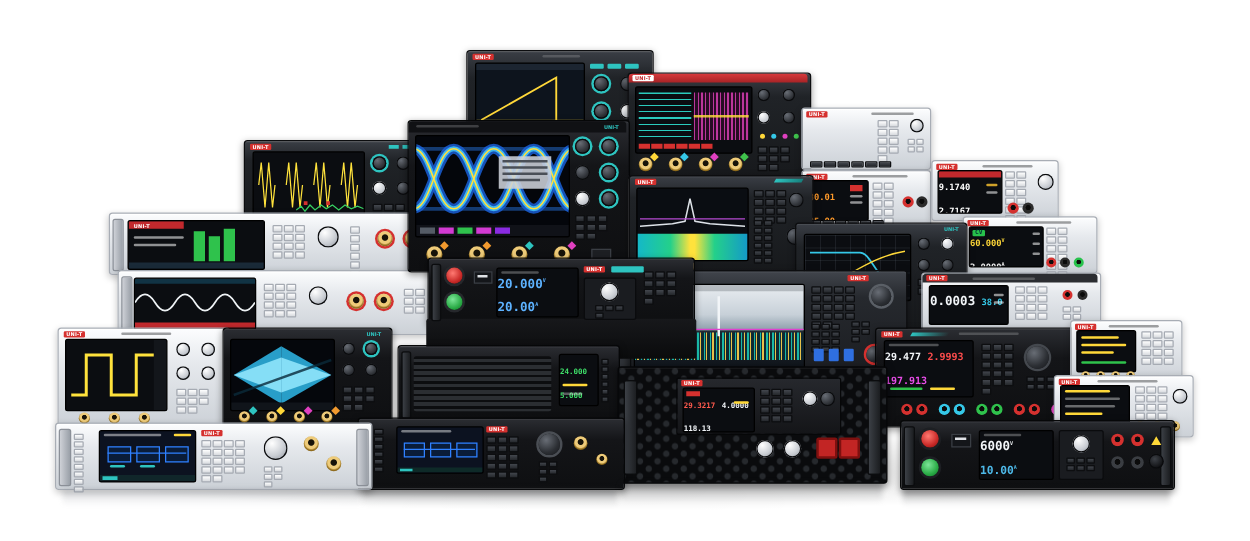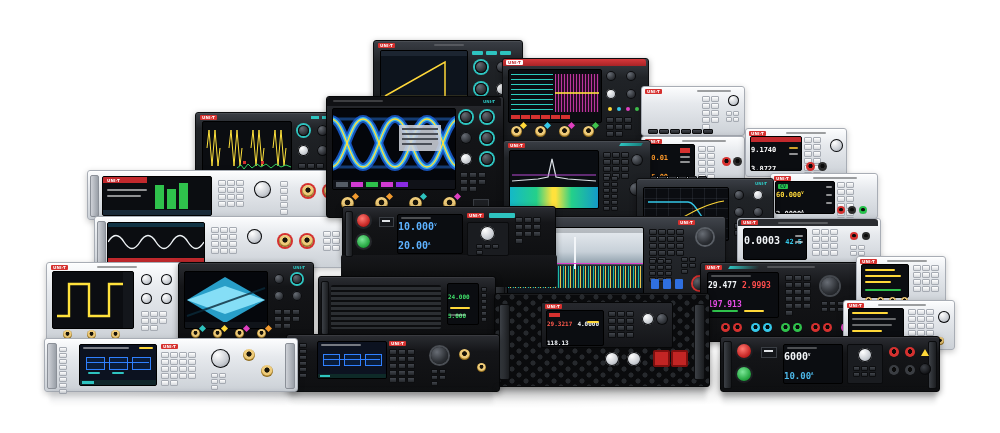--- a/index.html
+++ b/index.html
@@ -192,21 +192,21 @@
         <i class="db" style="width:7px;height:3px"></i>
       </div>
   </div>
 
   <div class="dev d-white" style="left:745px;top:128px;width:100px;height:47px">
     <span class="logo" style="left:3px;top:2px">UNI-T</span>
     <div class="tbar dbar" style="left:40px;top:3px;width:40px"></div>
     <div class="scr" style="left:4px;top:7px;width:50px;height:33px;color:#fff">
       <i class="abs" style="left:0;top:0;width:50px;height:5px;background:#c2292d"></i>
       <span class="dig" style="left:4px;top:7px;font-size:7px">9.1740</span>
-      <span class="dig" style="left:4px;top:16px;font-size:7px">3.8727</span>
+      <span class="dig" style="left:4px;top:16px;font-size:7px">2.7167</span>
       
       <div class="tbar" style="left:38px;top:10px;width:9px;background:#cfa12a"></div>
       <div class="tbar" style="left:38px;top:16px;width:9px"></div>
     </div>
     <div class="grid" style="left:58px;top:8px;width:20px">
         <i class="wb"></i>
         <i class="wb"></i>
         <i class="wb"></i>
         <i class="wb"></i>
         <i class="wb"></i>
@@ -573,21 +573,21 @@
     </div>
   </div>
 
   <div class="dev d-white" style="left:737px;top:218px;width:142px;height:45px">
     <div class="abs" style="left:0;top:0;width:140px;height:7px;background:#2b2d31;border-radius:3px 3px 0 0">
       <span class="logo" style="left:3px;top:1px">UNI-T</span>
       <div class="tbar" style="left:40px;top:3px;width:50px;opacity:.4"></div>
     </div>
     <div class="scr" style="left:5px;top:9px;width:62px;height:30px">
       <span class="dig" style="left:6px;top:4px;font-size:10px;color:#f2f5f8">0.0003</span>
-      <span class="dig" style="left:6px;top:17px;font-size:7px;color:#35c8e8">42.5</span>
+      <span class="dig" style="left:6px;top:17px;font-size:7px;color:#35c8e8">38.0</span>
       <div class="tbar" style="right:3px;top:6px;width:8px"></div>
       <div class="tbar" style="right:3px;top:12px;width:8px"></div>
     </div>
     <div class="grid" style="left:74px;top:10px;width:27px">
         <i class="wb"></i>
         <i class="wb"></i>
         <i class="wb"></i>
         <i class="wb"></i>
         <i class="wb"></i>
         <i class="wb"></i>
@@ -611,21 +611,21 @@
   <div class="dev d-black" style="left:342px;top:206px;width:212px;height:52px">
     <div class="abs" style="left:-2px;top:48px;width:216px;height:32px;background:linear-gradient(#17181b,#0a0b0c);border-radius:2px"></div>
     <span class="ear-d abs" style="left:2px;top:4px;width:6px;height:44px"></span>
     <span class="kn abs" style="left:14px;top:7px;width:13px;height:13px;background:radial-gradient(circle at 40% 35%,#ff7a72,#c92a28 60%,#7e100f);box-shadow:0 0 0 2px #26282c"></span>
     <span class="kn abs" style="left:14px;top:28px;width:13px;height:13px;background:radial-gradient(circle at 40% 35%,#7ce698,#2aab46 60%,#0f6e24);box-shadow:0 0 0 2px #26282c"></span>
     <i class="abs" style="left:36px;top:10px;width:13px;height:8px;background:#14161a;border:1px solid #3a3e44">
         <i class="abs" style="left:2px;top:2px;width:8px;height:2px;background:#dfe2e6"></i>
       </i>
     <div class="scr" style="left:54px;top:7px;width:64px;height:38px">
       <div class="tbar" style="left:3px;top:2px;width:30px;opacity:.5"></div>
-      <span class="dig" style="right:4px;top:7px;font-size:10px;color:#5db2ff"><span>10.000</span><span class="u">V</span></span>
+      <span class="dig" style="right:4px;top:7px;font-size:10px;color:#5db2ff"><span>20.000</span><span class="u">V</span></span>
       <span class="dig" style="right:4px;top:21px;font-size:10px;color:#5db2ff"><span>20.00</span><span class="u">A</span></span>
     </div>
     <span class="logo" style="left:124px;top:6px">UNI-T</span>
     <i class="abs" style="left:146px;top:6px;width:26px;height:5px;background:#2ec4c0;border-radius:1px"></i>
     <div class="abs" style="left:124px;top:15px;width:40px;height:32px;background:#1a1c20;border:1px solid #0a0b0d;border-radius:2px">
       <span class="kn sv" style="left:12px;top:3px;width:15px;height:15px"></span>
       <div class="grid" style="left:8px;top:21px;width:24px">
           <i class="db" style="width:5px;height:3px"></i>
           <i class="db" style="width:5px;height:3px"></i>
           <i class="db" style="width:5px;height:3px"></i>

